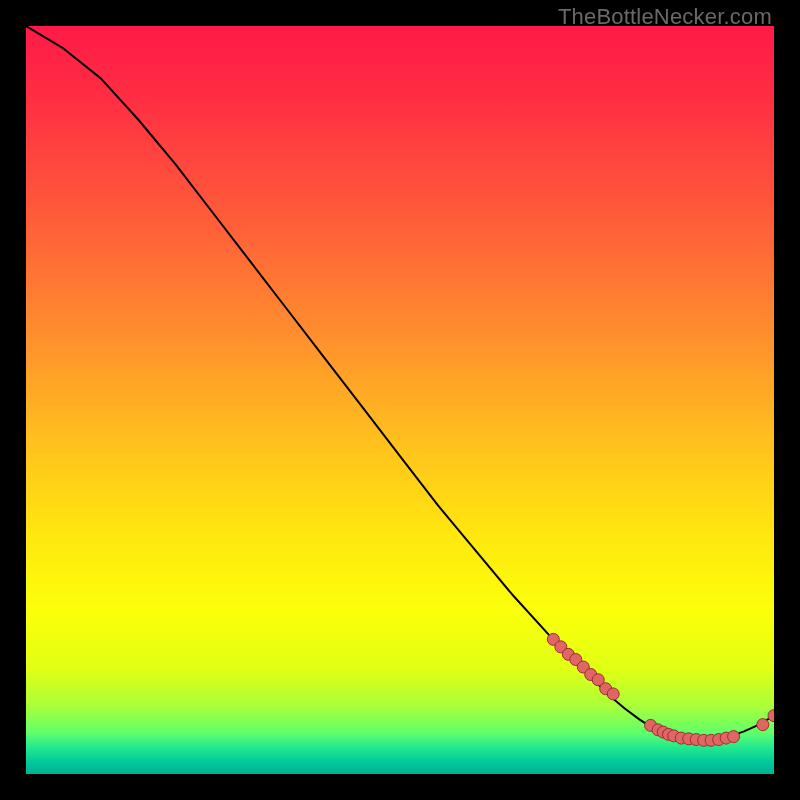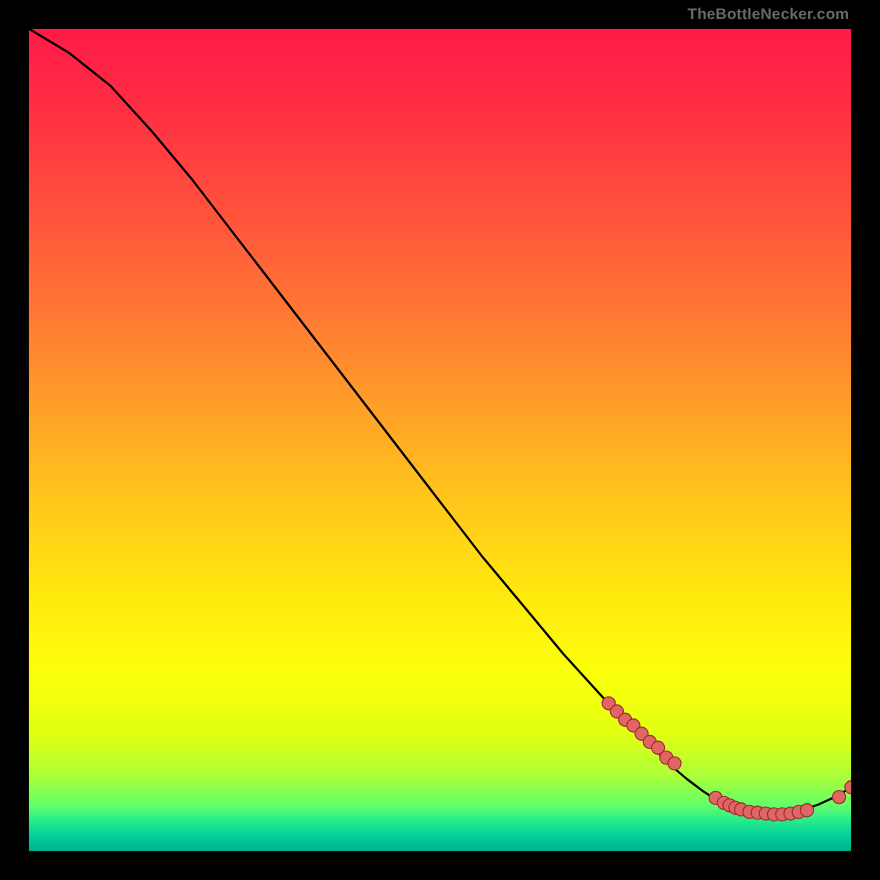--- a/index.html
+++ b/index.html
@@ -15,22 +15,22 @@
     left: 26px;
     top: 26px;
     width: 748px;
     height: 748px;
   }
   .watermark {
     position: absolute;
     top: 4px;
     right: 28px;
     font-family: Arial, Helvetica, sans-serif;
-    font-size: 14px;
-    font-weight: 700;
+    font-size: 22px;
+    font-weight: 400;
     color: #696969;
     letter-spacing: 0.2px;
   }
   .watermark span {
     pointer-events: none;
   }
   .black-edge {
     position: absolute;
     background: #000;
   }

